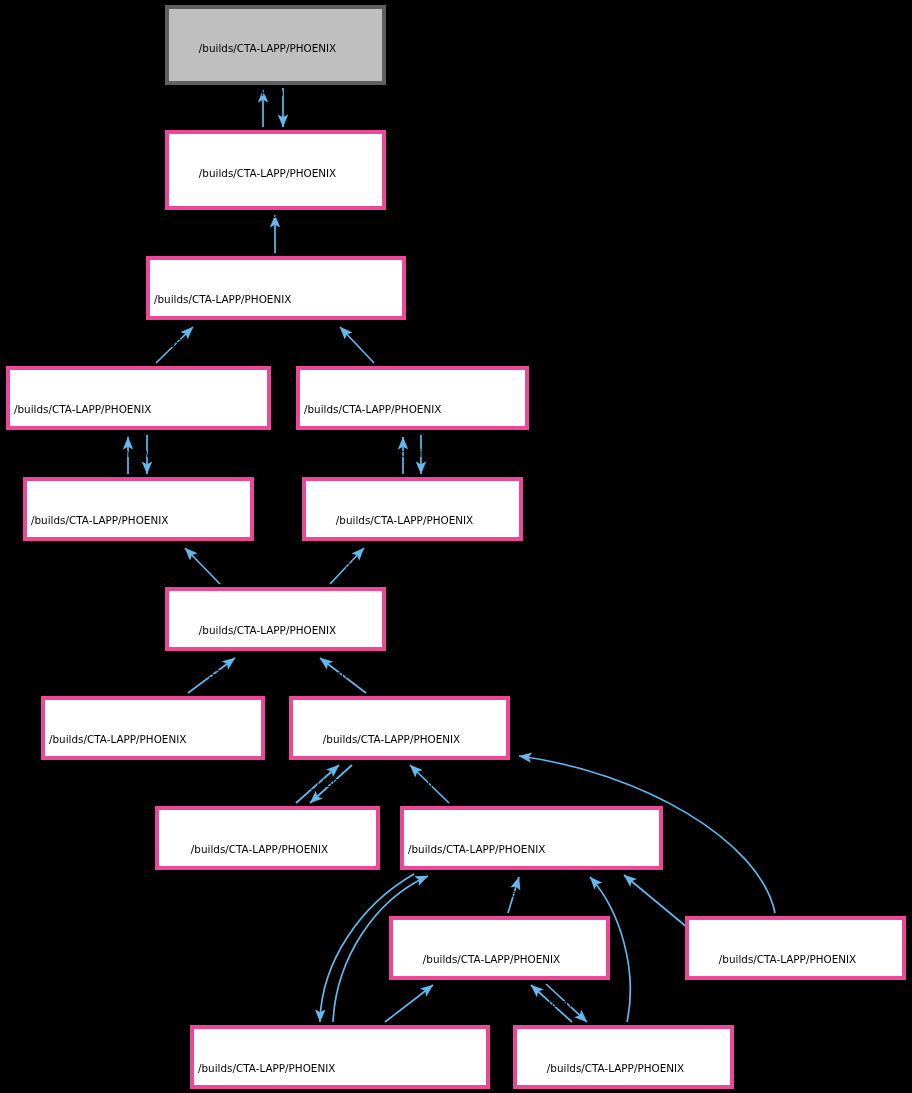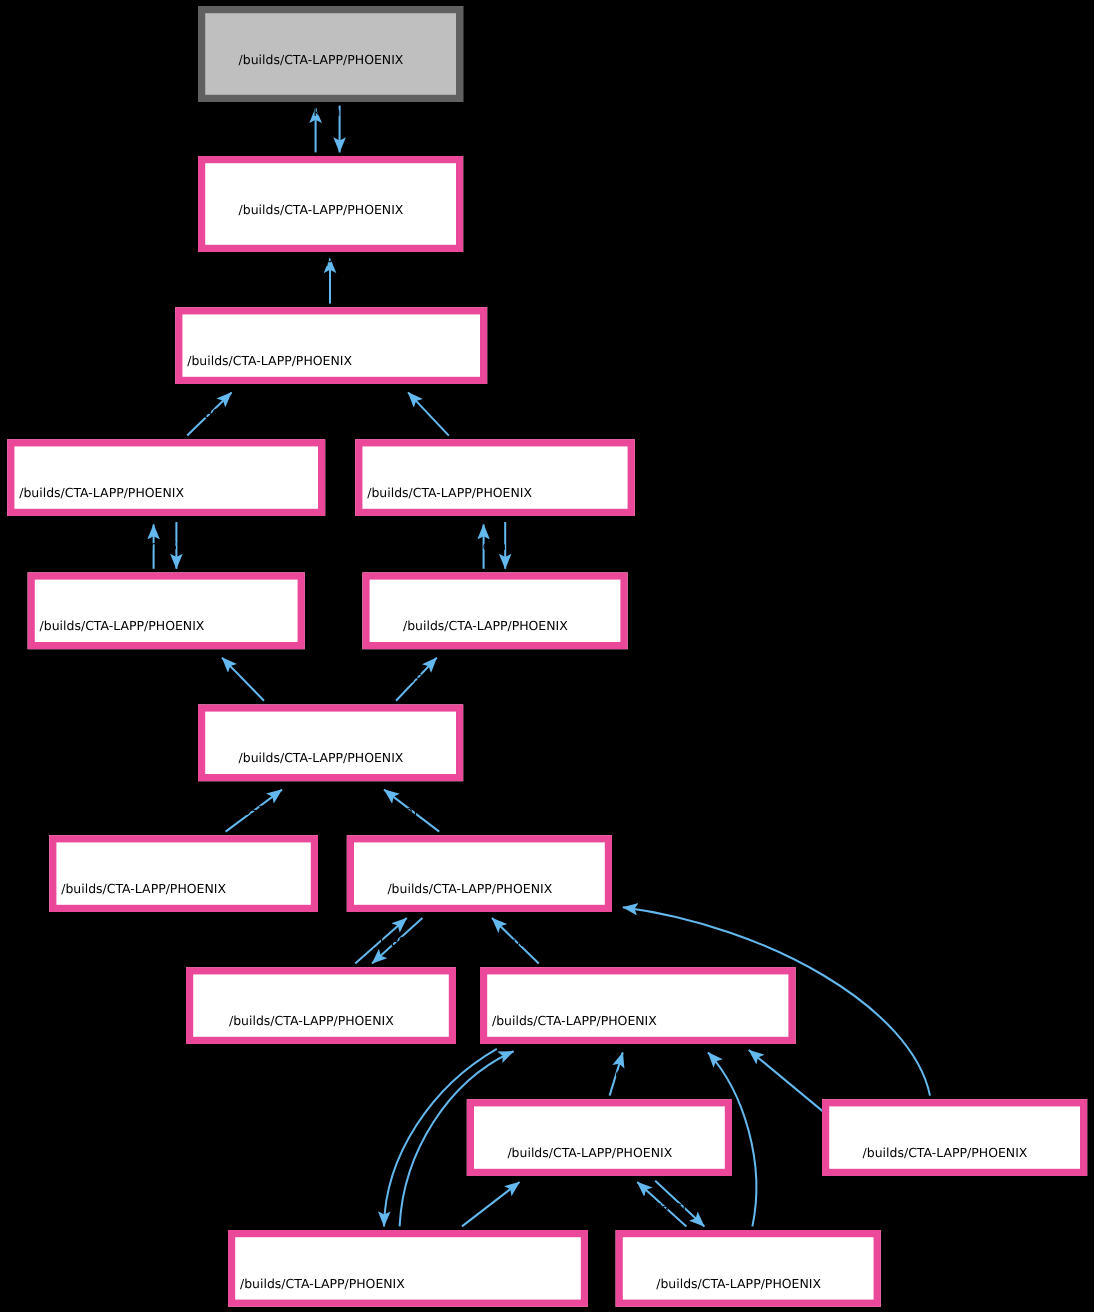--- a/index.html
+++ b/index.html
@@ -19,21 +19,21 @@
     position: absolute;
     left: 0;
     top: 0;
     width: 912px;
     height: 1093px;
     pointer-events: none;
   }
   .node {
     position: absolute;
     box-sizing: border-box;
-    border: 6px solid #ec4899;
+    border: 4px solid #ec4899;
     background: #ffffff;
     color: #000000;
     font-size: 10.4px;
     line-height: 14.6px;
     text-align: center;
     padding: 3px 20px 4px 4px;
     white-space: pre;
     z-index: 2;
     cursor: pointer;
   }

